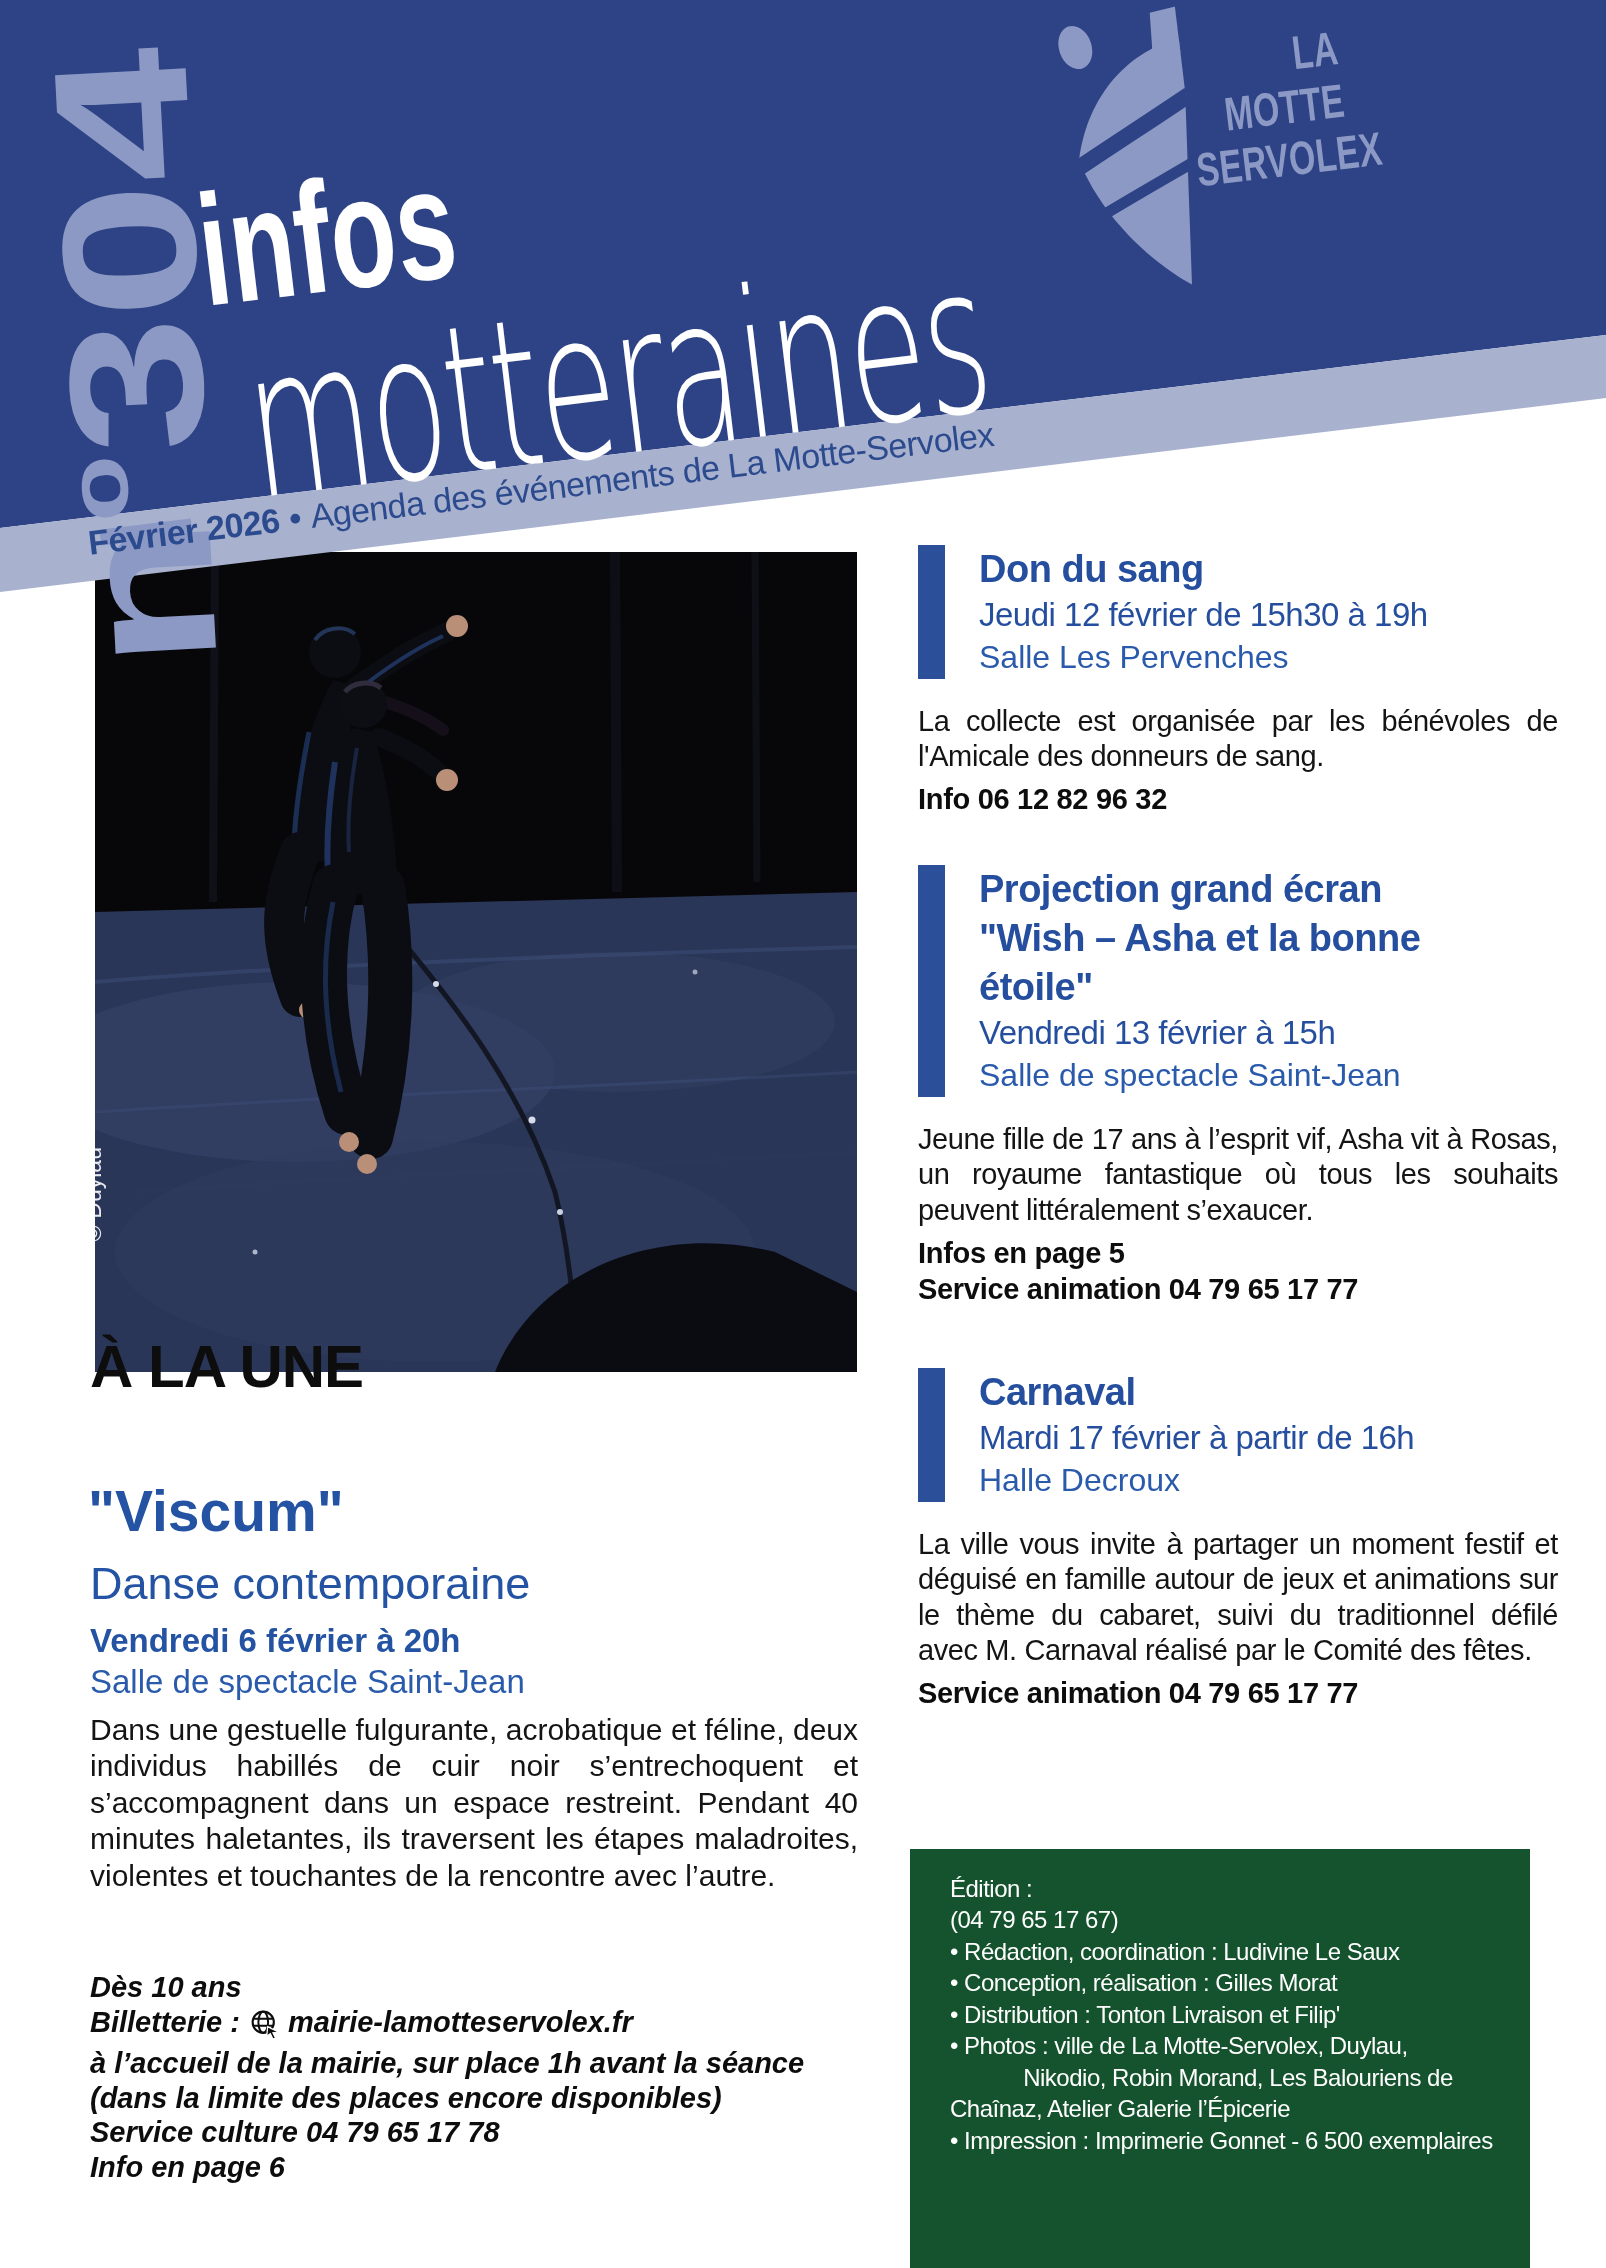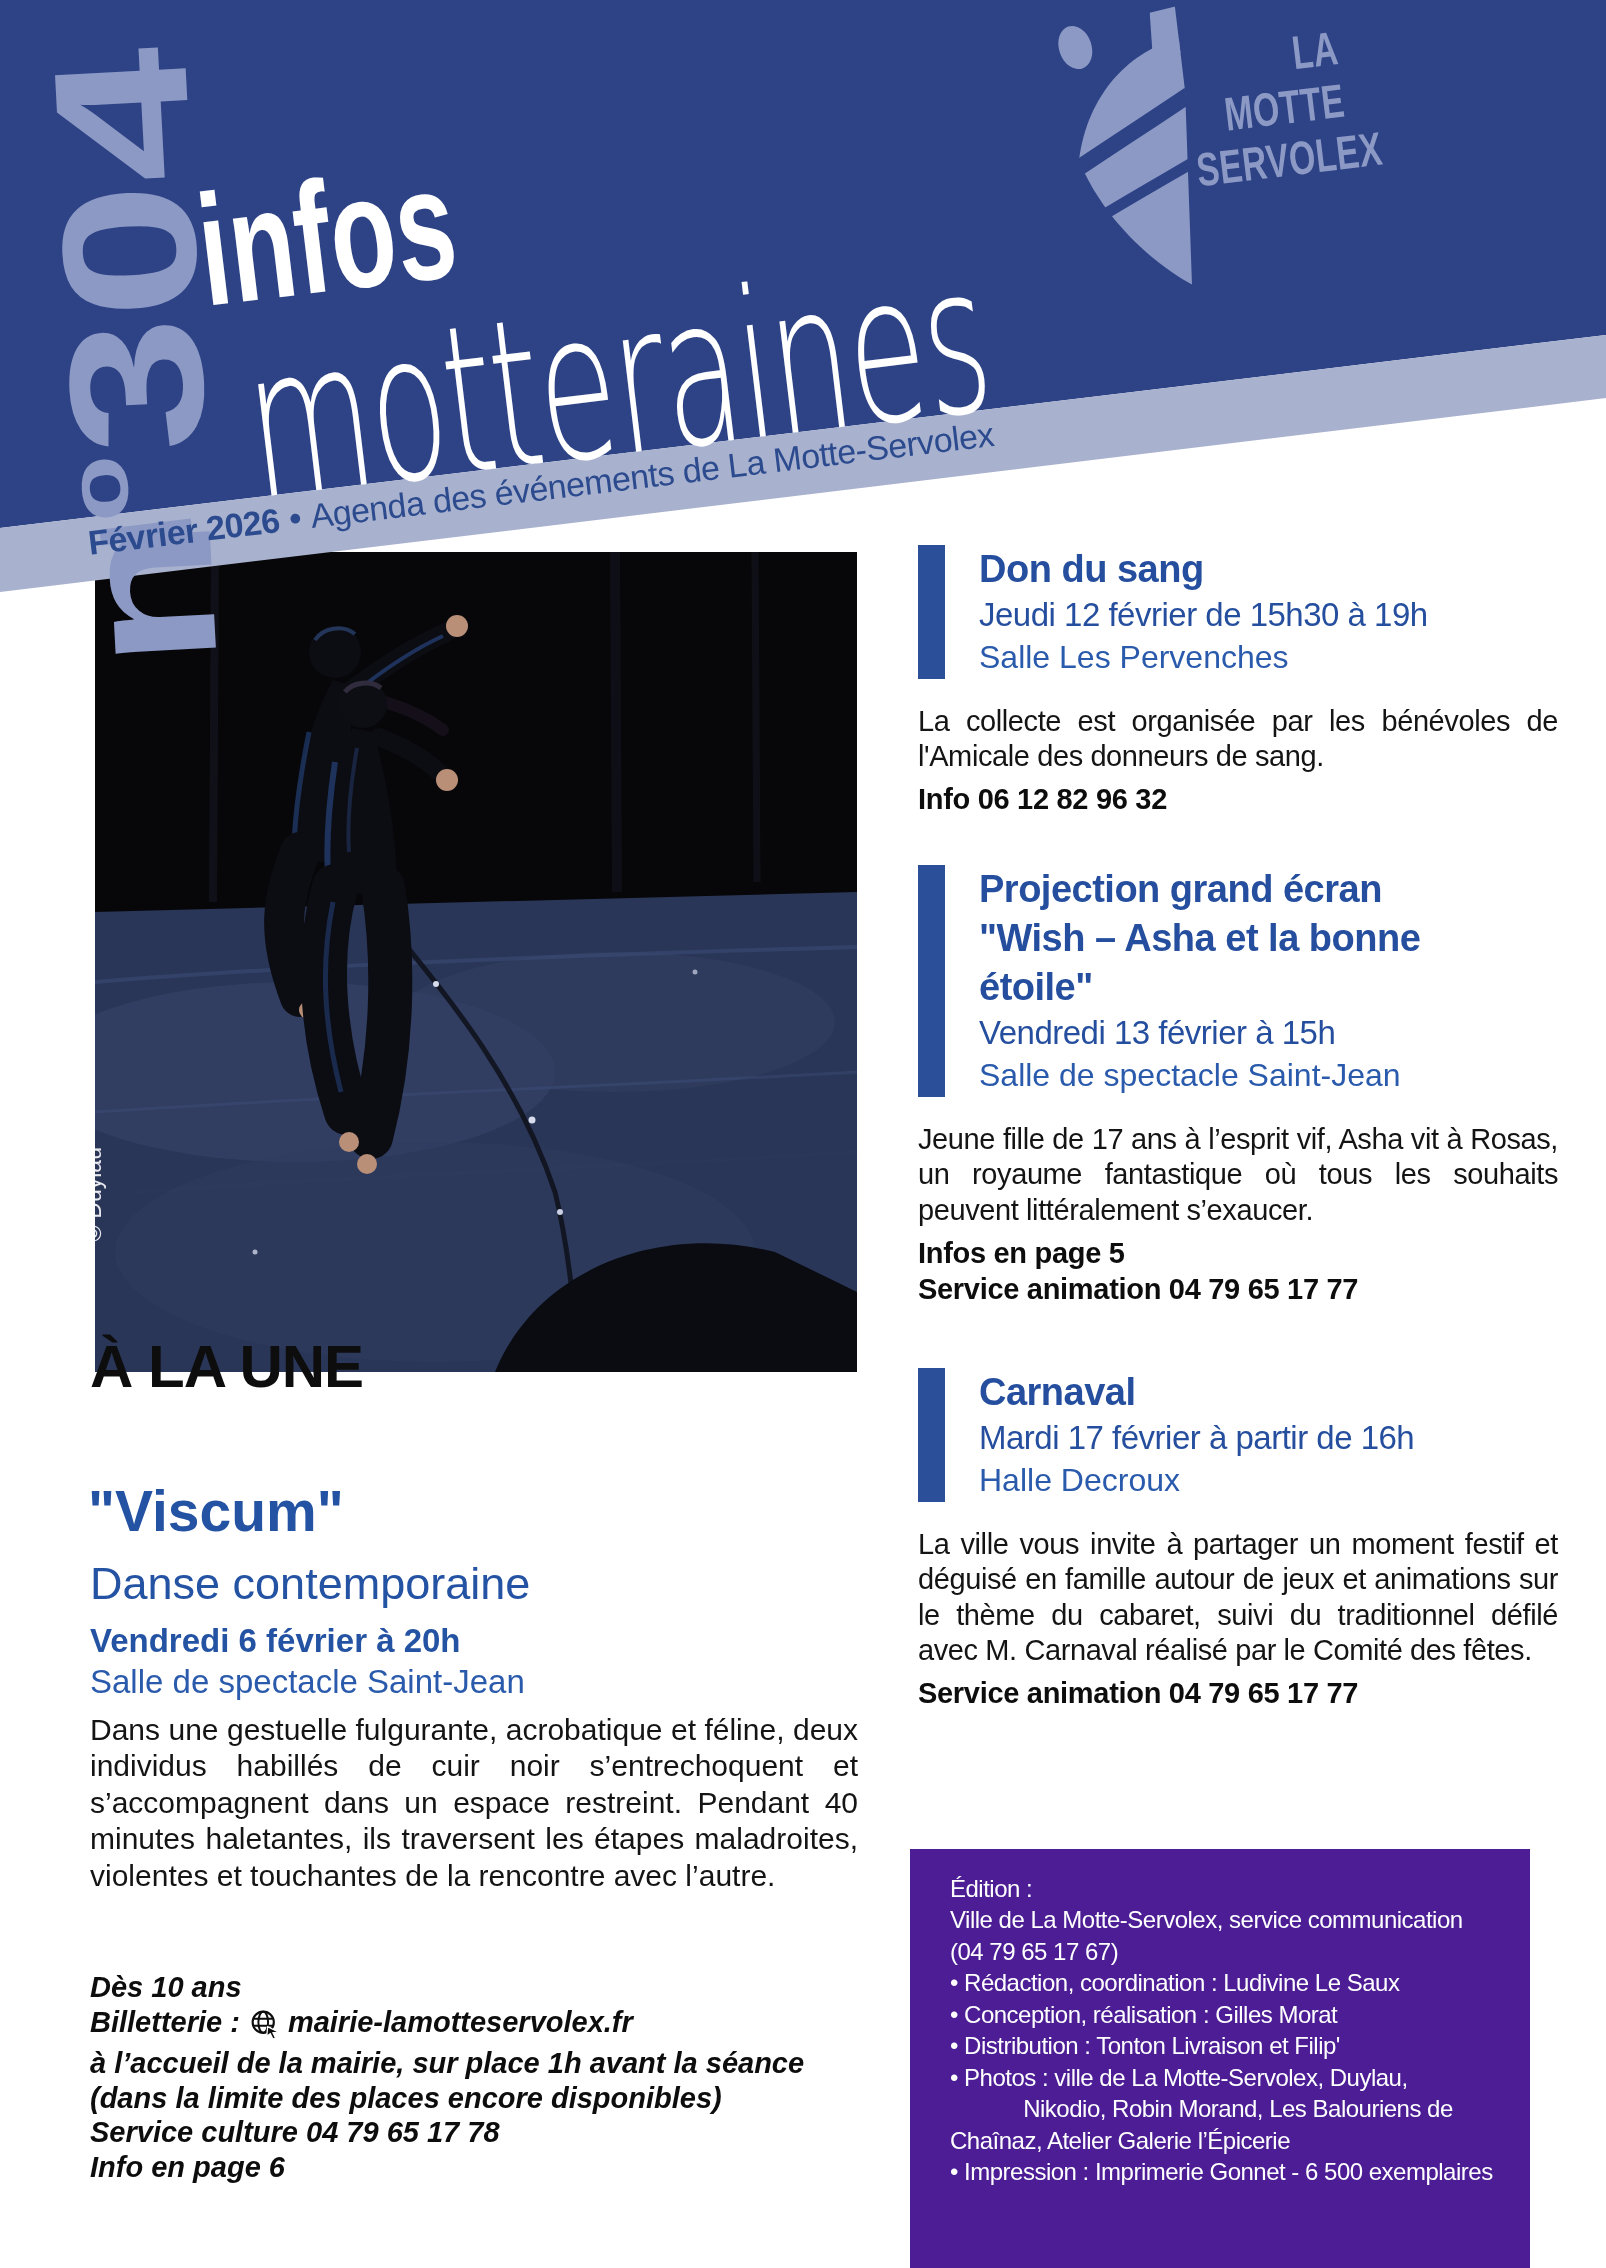--- a/index.html
+++ b/index.html
@@ -64,21 +64,21 @@
   .ev-title{font-size:38px;font-weight:bold;color:#254f9e;line-height:1.29;letter-spacing:-0.5px;}
   .ev-date{font-size:33px;font-weight:normal;color:#254f9e;line-height:1.3;letter-spacing:-0.5px;}
   .ev-venue{font-size:32px;color:#2a5aac;line-height:1.3;}
   .ev-body{margin-top:25px;font-size:29px;line-height:1.23;text-align:justify;color:#141414;
            letter-spacing:-0.4px;}
   .ev-note{font-size:29px;font-weight:bold;color:#0d0d0d;line-height:1.26;
            letter-spacing:-0.3px;}
   .ev-notes{margin-top:6px;}
 
   
-  .ed-box{position:absolute;left:910px;top:1849px;width:620px;height:419px;background:#4c1d95;
+  .ed-box{position:absolute;left:910px;top:1849px;width:620px;height:419px;background:#14532d;
           color:#ffffff;box-sizing:border-box;padding:24px 20px 0 40px;}
   .ed-line{font-size:24px;line-height:1.31;letter-spacing:-0.5px;white-space:nowrap;}
   .ed-indent{padding-left:16px;text-align:center;}
 </style>
 </head>
 <body>
 
 <div class="page">
 
   <div class="photo">
@@ -234,21 +234,20 @@
       </div>
     </div>
     <div class="ev-body">La ville vous invite à partager un moment festif et déguisé en famille autour de jeux et animations sur le thème du cabaret, suivi du traditionnel défilé avec M. Carnaval réalisé par le Comité des fêtes.</div>
     <div class="ev-notes">
       <div class="ev-note">Service animation 04 79 65 17 77</div>
     </div>
   </div>
 
   <div class="ed-box">
     <div class="ed-line">Édition :</div>
-    <div class="ed-line">Ville de La Motte-Servolex, service communication</div>
     <div class="ed-line">(04 79 65 17 67)</div>
     <div class="ed-line">• Rédaction, coordination : Ludivine Le Saux</div>
     <div class="ed-line">• Conception, réalisation : Gilles Morat</div>
     <div class="ed-line">• Distribution : Tonton Livraison et Filip'</div>
     <div class="ed-line">• Photos : ville de La Motte-Servolex, Duylau,</div>
     <div class="ed-line ed-indent">Nikodio, Robin Morand, Les Balouriens de</div>
     <div class="ed-line">Chaînaz, Atelier Galerie l’Épicerie</div>
     <div class="ed-line">• Impression : Imprimerie Gonnet - 6 500 exemplaires</div>
   </div>
 

